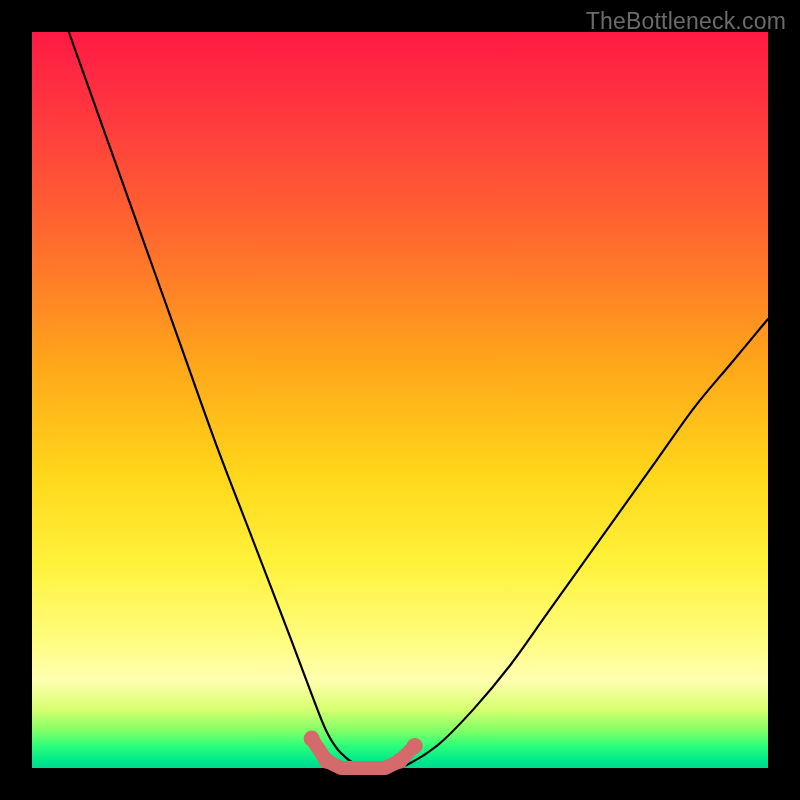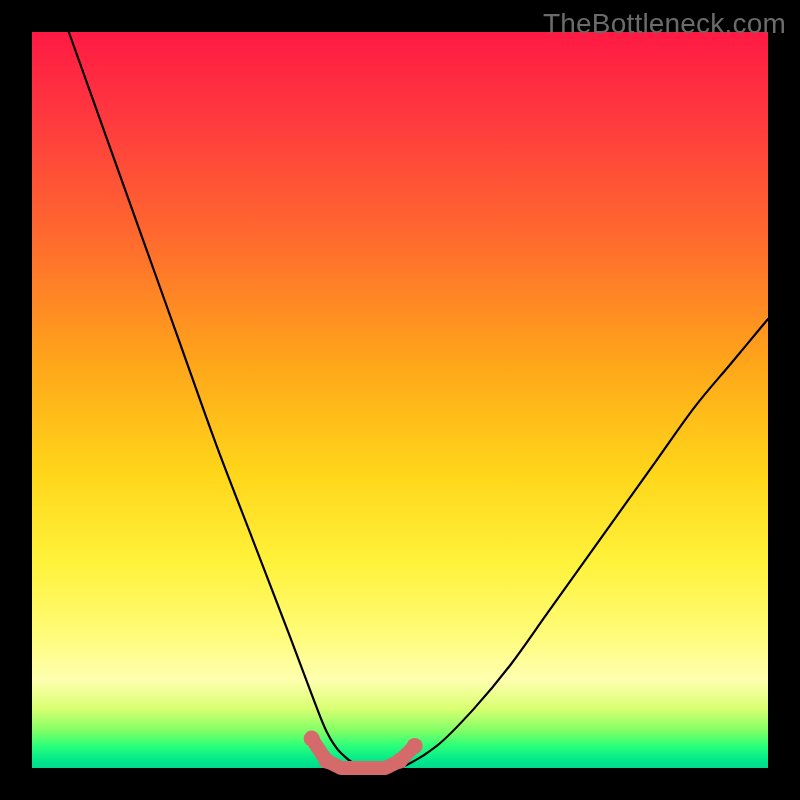--- a/index.html
+++ b/index.html
@@ -41,21 +41,21 @@
       #2bff7a 97%,
       #00e88c 99%,
       #00d98e 100%
     );
   }
   .watermark {
     position: absolute;
     top: 8px;
     right: 14px;
     color: #6b6b6b;
-    font-size: 28px;
+    font-size: 23px;
     font-weight: 500;
     letter-spacing: 0.2px;
     user-select: none;
   }
   svg.curve {
     position: absolute;
     left: 0;
     top: 0;
     width: 736px;
     height: 736px;

